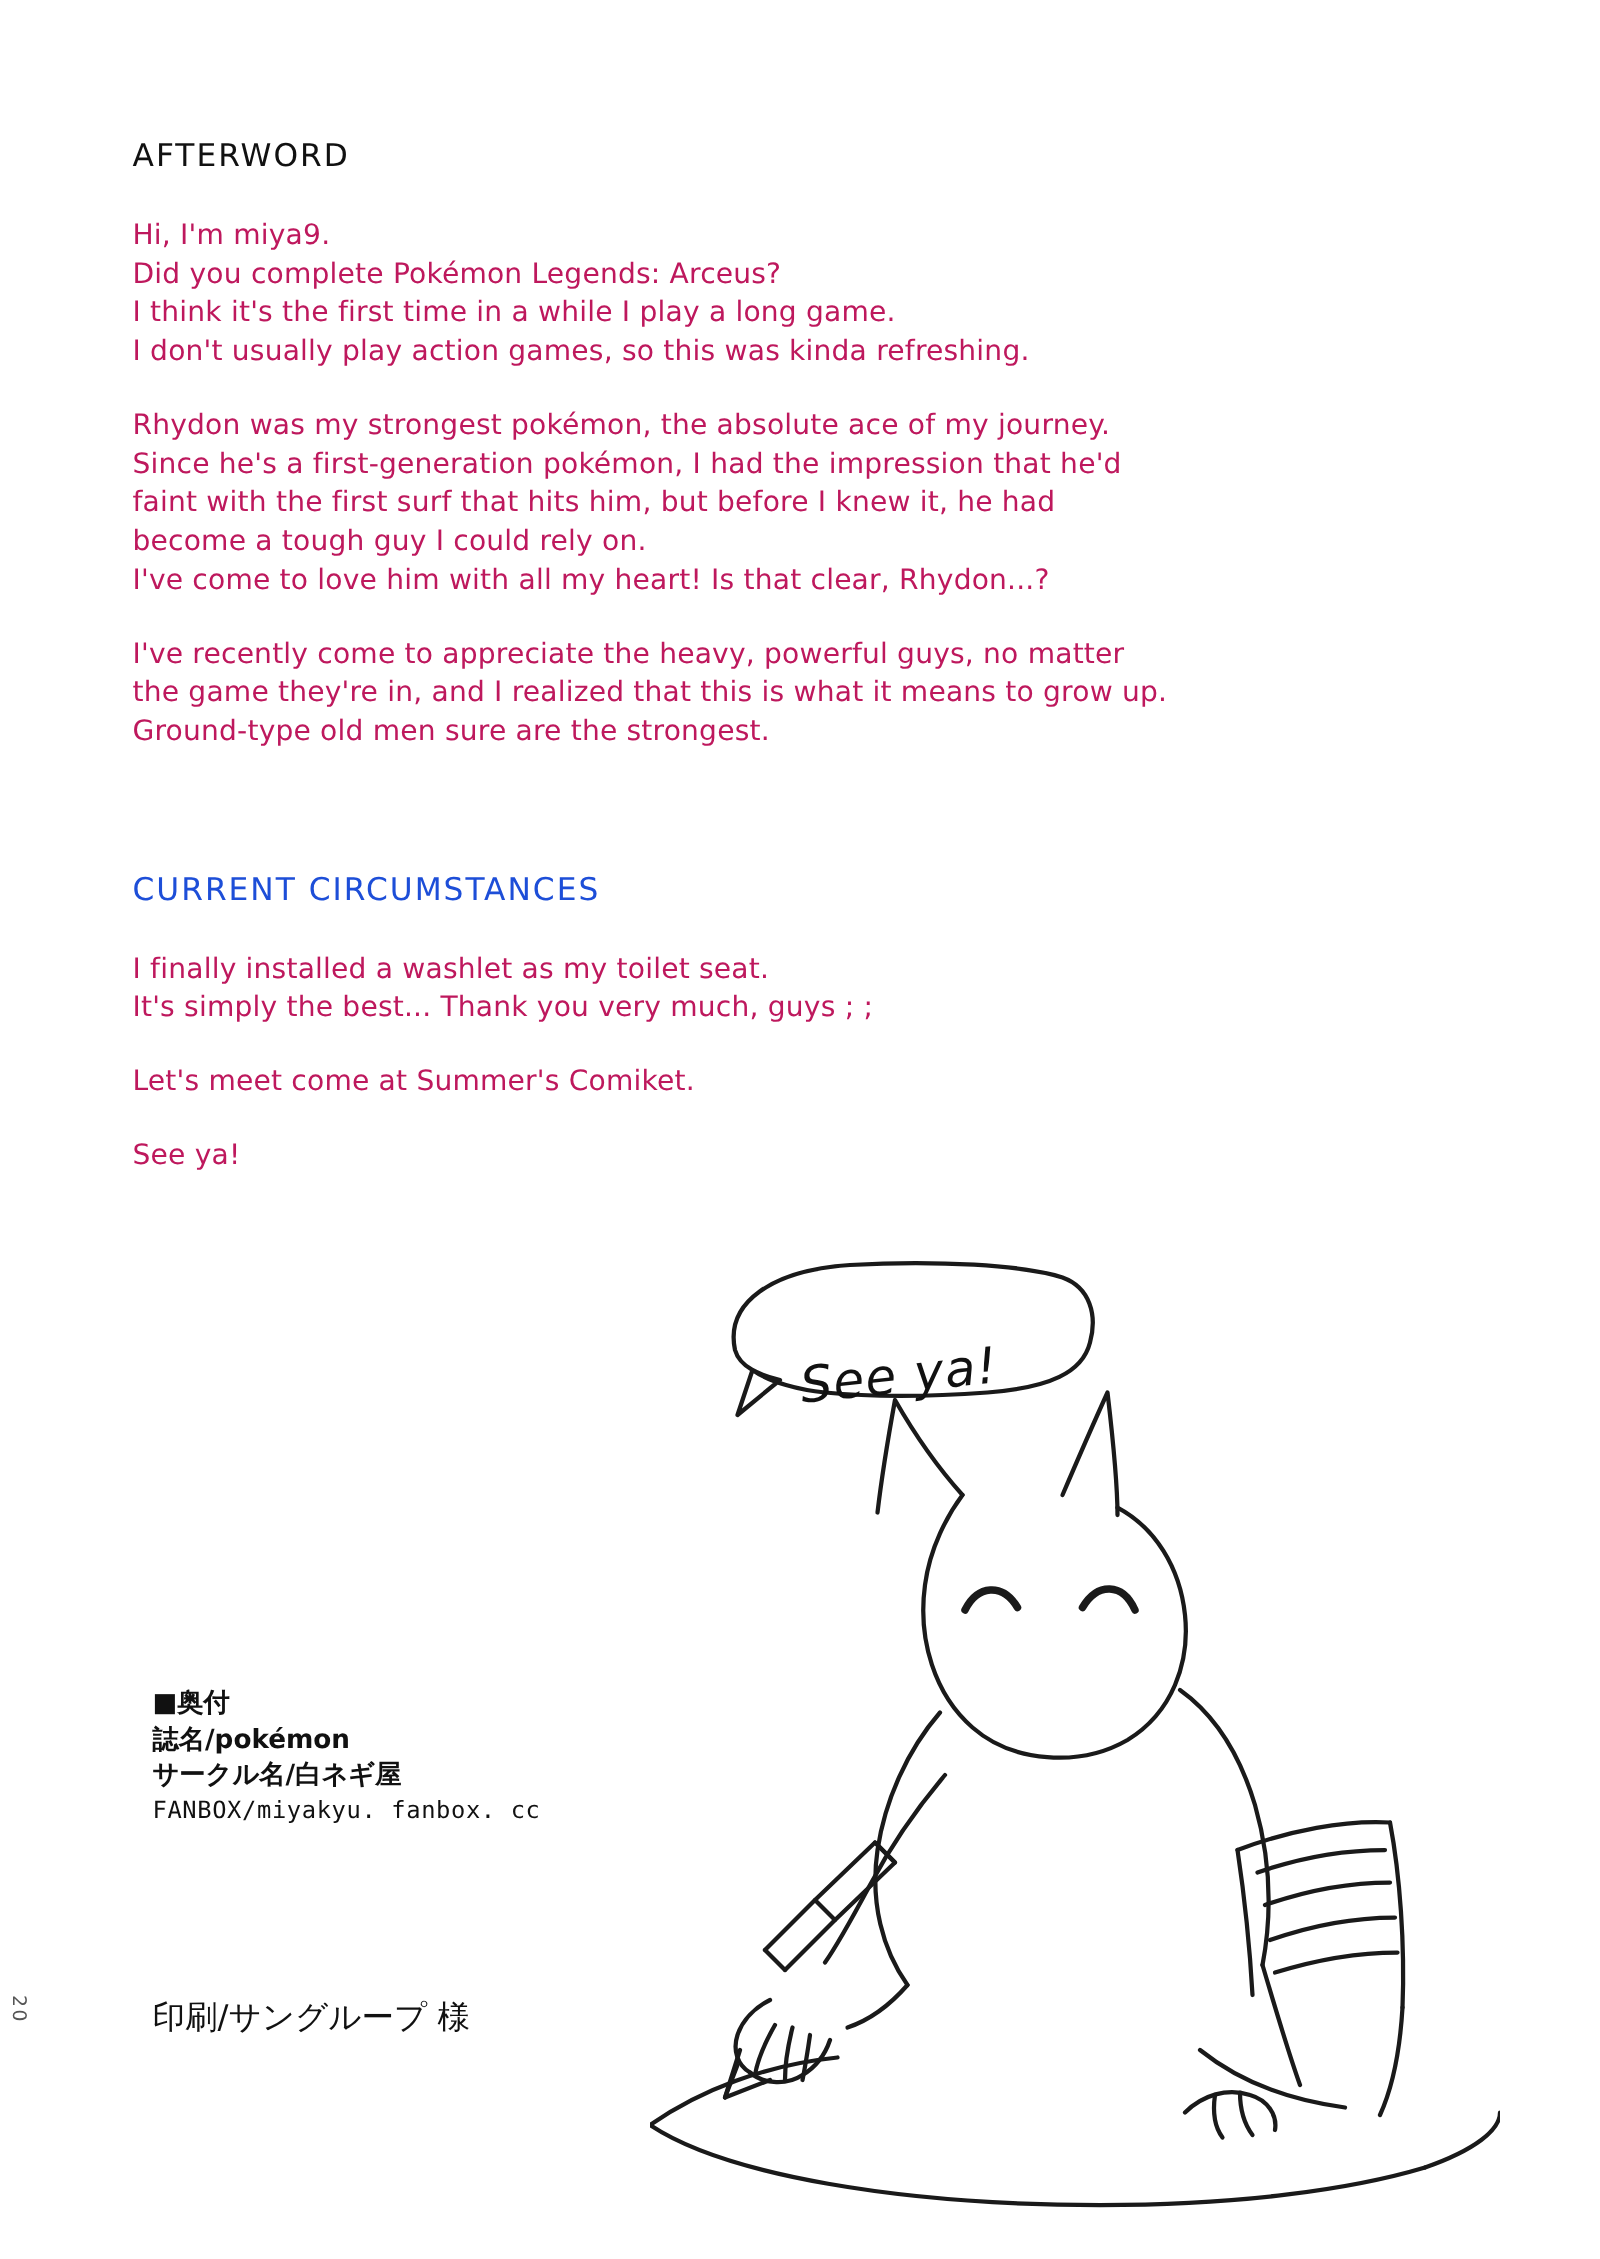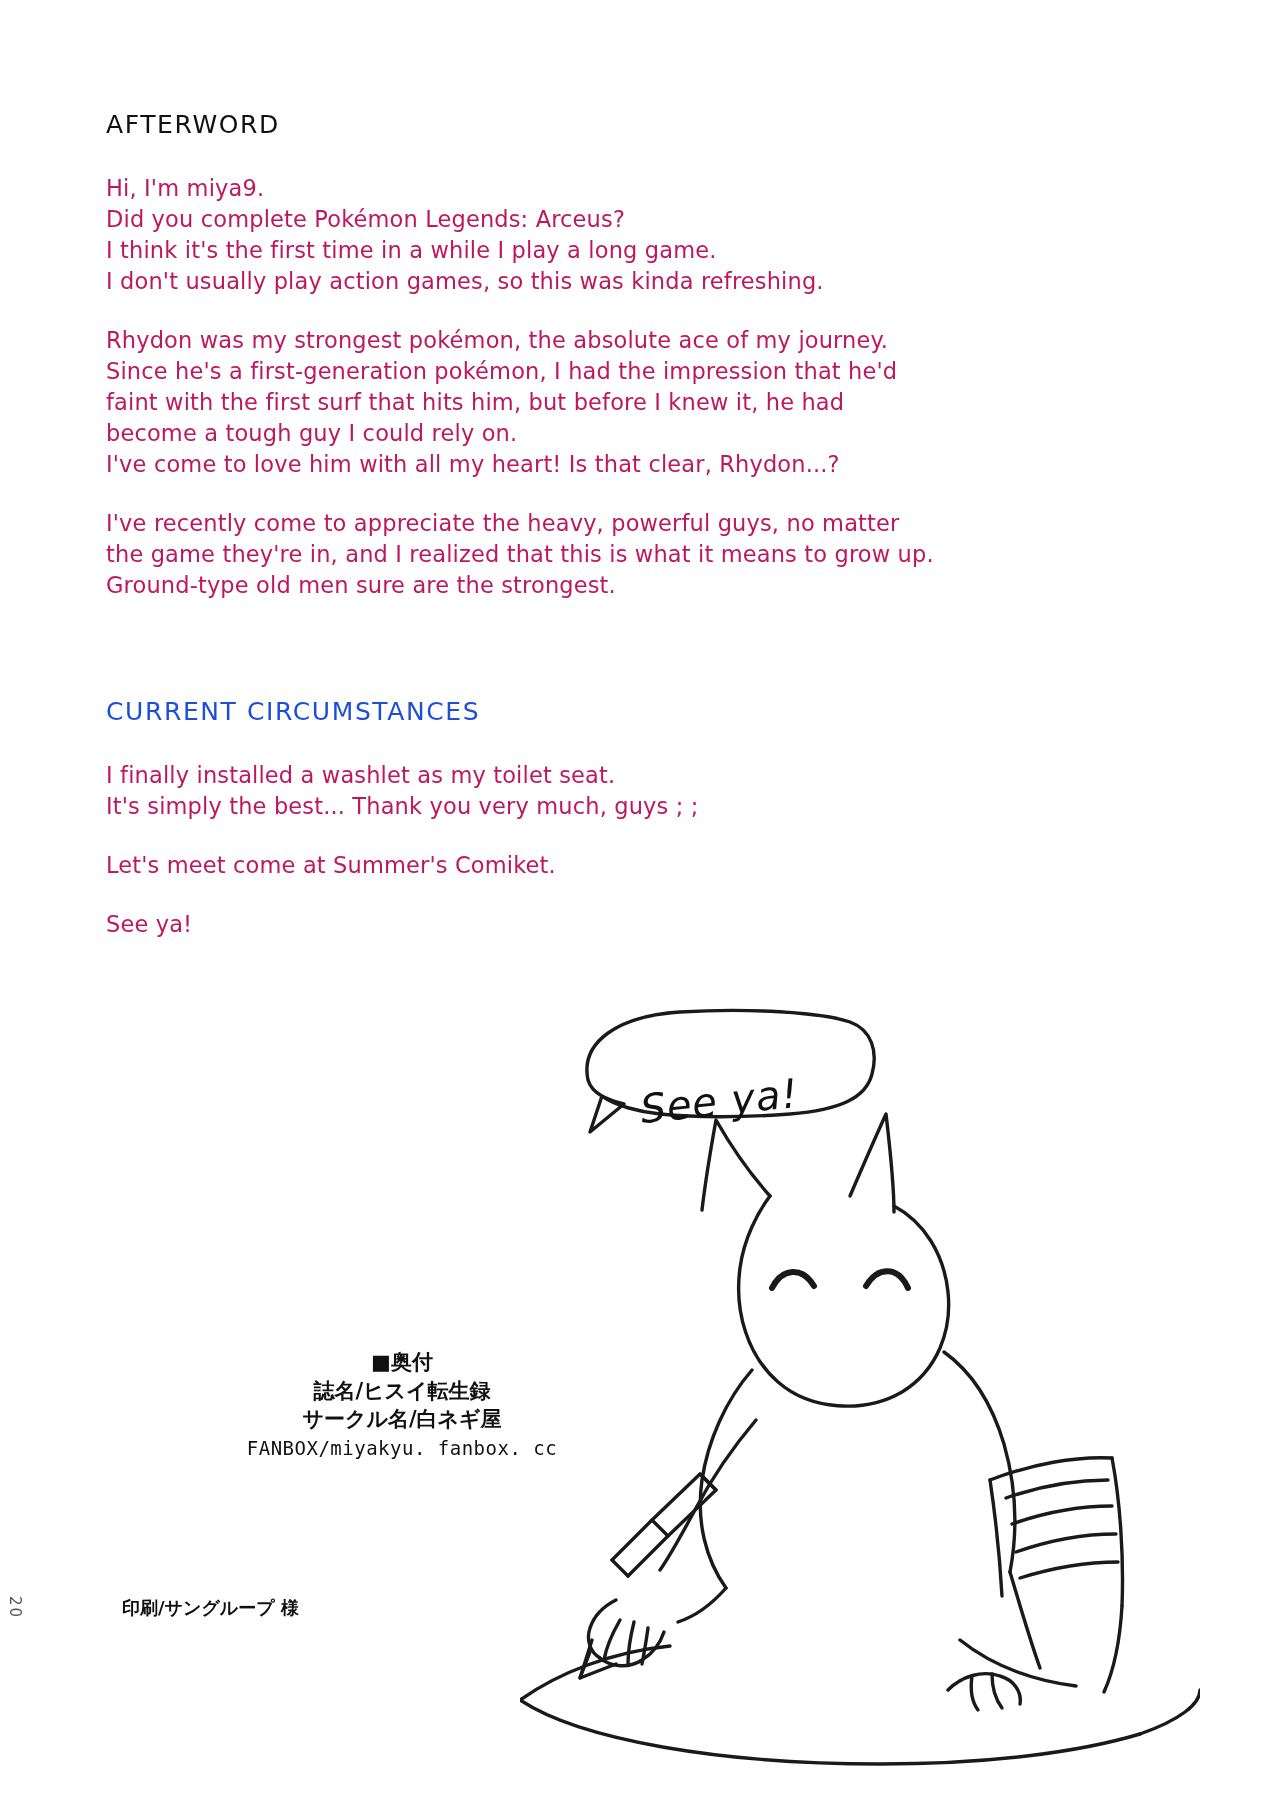--- a/index.html
+++ b/index.html
@@ -68,36 +68,35 @@
     position: absolute;
     left: 122px;
     top: 1348px;
     width: 560px;
     font-size: 21px;
     line-height: 28.5px;
     color: #111;
   }
   .colophon .line {
     white-space: pre;
-    text-align: center;
   }
   .colophon .mono {
     font-family: "DejaVu Sans Mono", monospace;
     font-size: 19px;
     letter-spacing: 0.5px;
   }
   .colophon .bold {
     font-weight: 700;
   }
   .printer {
     position: absolute;
     left: 122px;
     top: 1596px;
-    font-size: 18px;
-    font-weight: 700;
+    font-size: 26px;
+    font-weight: 400;
     color: #111;
   }
 
   
   .page-number {
     position: absolute;
     left: 6px;
     top: 1596px;
     font-size: 15px;
     color: #555;
@@ -155,21 +154,21 @@
 
     <div class="heading2">CURRENT CIRCUMSTANCES</div>
     <p class="para">I finally installed a washlet as my toilet seat.
 It's simply the best... Thank you very much, guys ; ;</p>
     <p class="para">Let's meet come at Summer's Comiket.</p>
     <p class="para narrow">See ya!</p>
   </div>
 
   <div class="colophon">
     <div class="line bold">■奥付</div>
-    <div class="line bold">誌名/ヒスイ転生録</div>
+    <div class="line bold">誌名/pokémon</div>
     <div class="line bold">サークル名/白ネギ屋</div>
     <div class="line mono">FANBOX/miyakyu. fanbox. cc</div>
   </div>
 
   <div class="printer">印刷/サングループ 様</div>
 
   <div class="illustration">
     <svg viewBox="0 0 680 780" xmlns="http://www.w3.org/2000/svg" fill="none" stroke="#1a1a1a" stroke-width="3.4" stroke-linecap="round" stroke-linejoin="round">
 
       <g>

